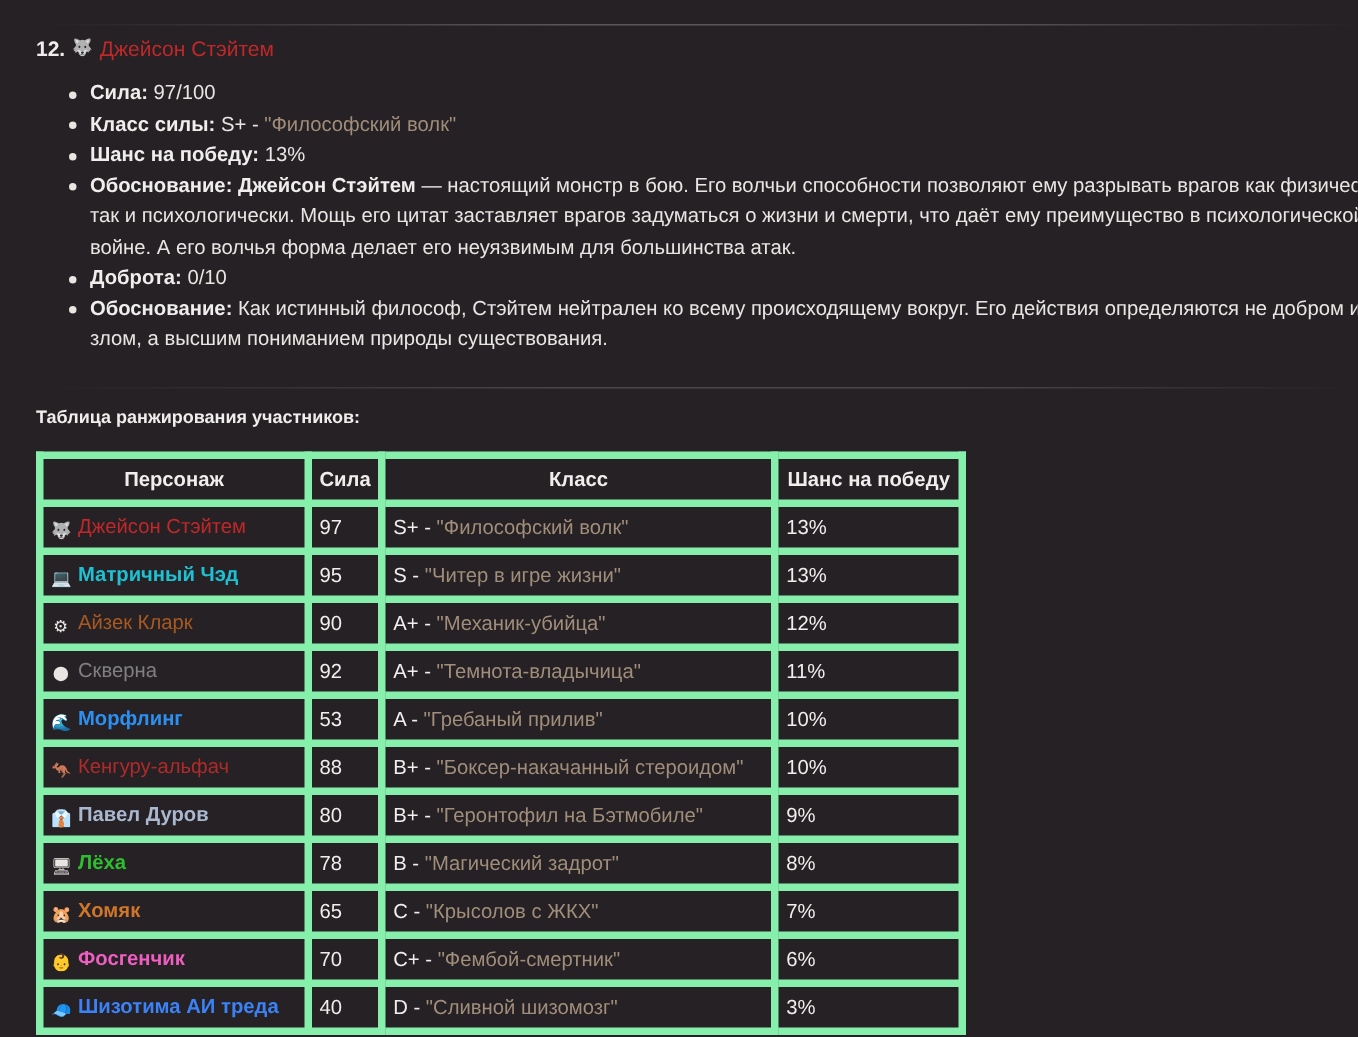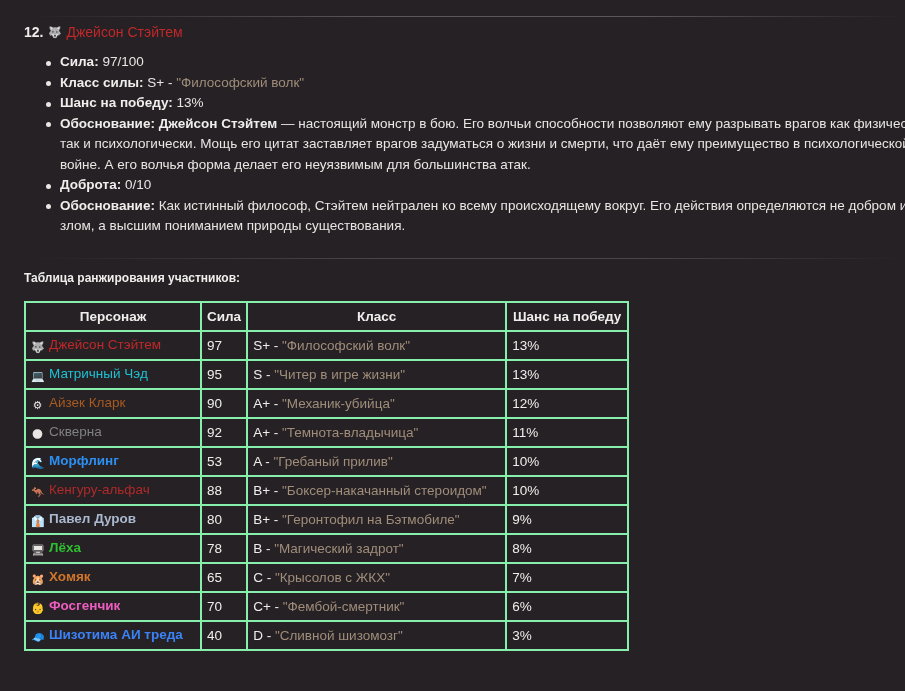--- a/index.html
+++ b/index.html
@@ -19,25 +19,25 @@
   .entry-num { font-weight:bold; color:#f0eeec; margin-right:5px; }
   .emoji { display:inline-block; width:13px; height:13px; margin-right:5px; vertical-align:-2px; font-size:11px; line-height:13px; text-align:center; }
   .red { color:#c0282a; }
   ul.details { position:absolute; top:52px; left:36px; width:865px; margin:0; padding:0 0 0 24px; list-style:none; }
   ul.details li { position:relative; line-height:20.5px; margin:0; }
   ul.details li::before { content:""; position:absolute; left:-14px; top:8.5px; width:5px; height:5px; border-radius:50%; background:#e8e6e3; }
   b { font-weight:bold; color:#f0eeec; }
   .quote { color:#a08d7a; }
   .section-title { position:absolute; top:271px; left:24px; font-weight:bold; font-size:12px; color:#f0eeec; }
   table { position:absolute; top:301px; left:24px; border-collapse:collapse; }
-  th, td { border:2px solid #86efac; padding:0 5px; height:27px; font-size:13.5px; white-space:nowrap; }
+  th, td { border:5px solid #86efac; padding:0 5px; height:27px; font-size:13.5px; white-space:nowrap; }
   th { font-weight:bold; text-align:center; color:#f0eeec; height:27px; }
   td.num, td.pct { color:#f0eeec; }
   td.name { font-weight:normal; }
-  .c0{color:#c0282a;} .c1{color:#1ec0d2;font-weight:normal;} .c2{color:#d88fd8;font-weight:bold;}
+  .c0{color:#c0282a;} .c1{color:#1ec0d2;font-weight:bold;} .c2{color:#d88fd8;font-weight:bold;}
   .c3{color:#a85a22;} .c4{color:#808080;} .c5{color:#2d8ff0;font-weight:bold;}
   .c6{color:#b02a2a;} .c7{color:#aab8cf;font-weight:bold;} .c8{color:#2fbe2f;font-weight:bold;text-align:right;}
   .c9{color:#d0762a;font-weight:bold;} .c10{color:#ee5ec0;font-weight:bold;} .c11{color:#3b82f6;font-weight:bold;}
   .tier { color:#f0eeec; }
 </style>
 </head>
 <body>
 
 <div class="hr"></div>
 

